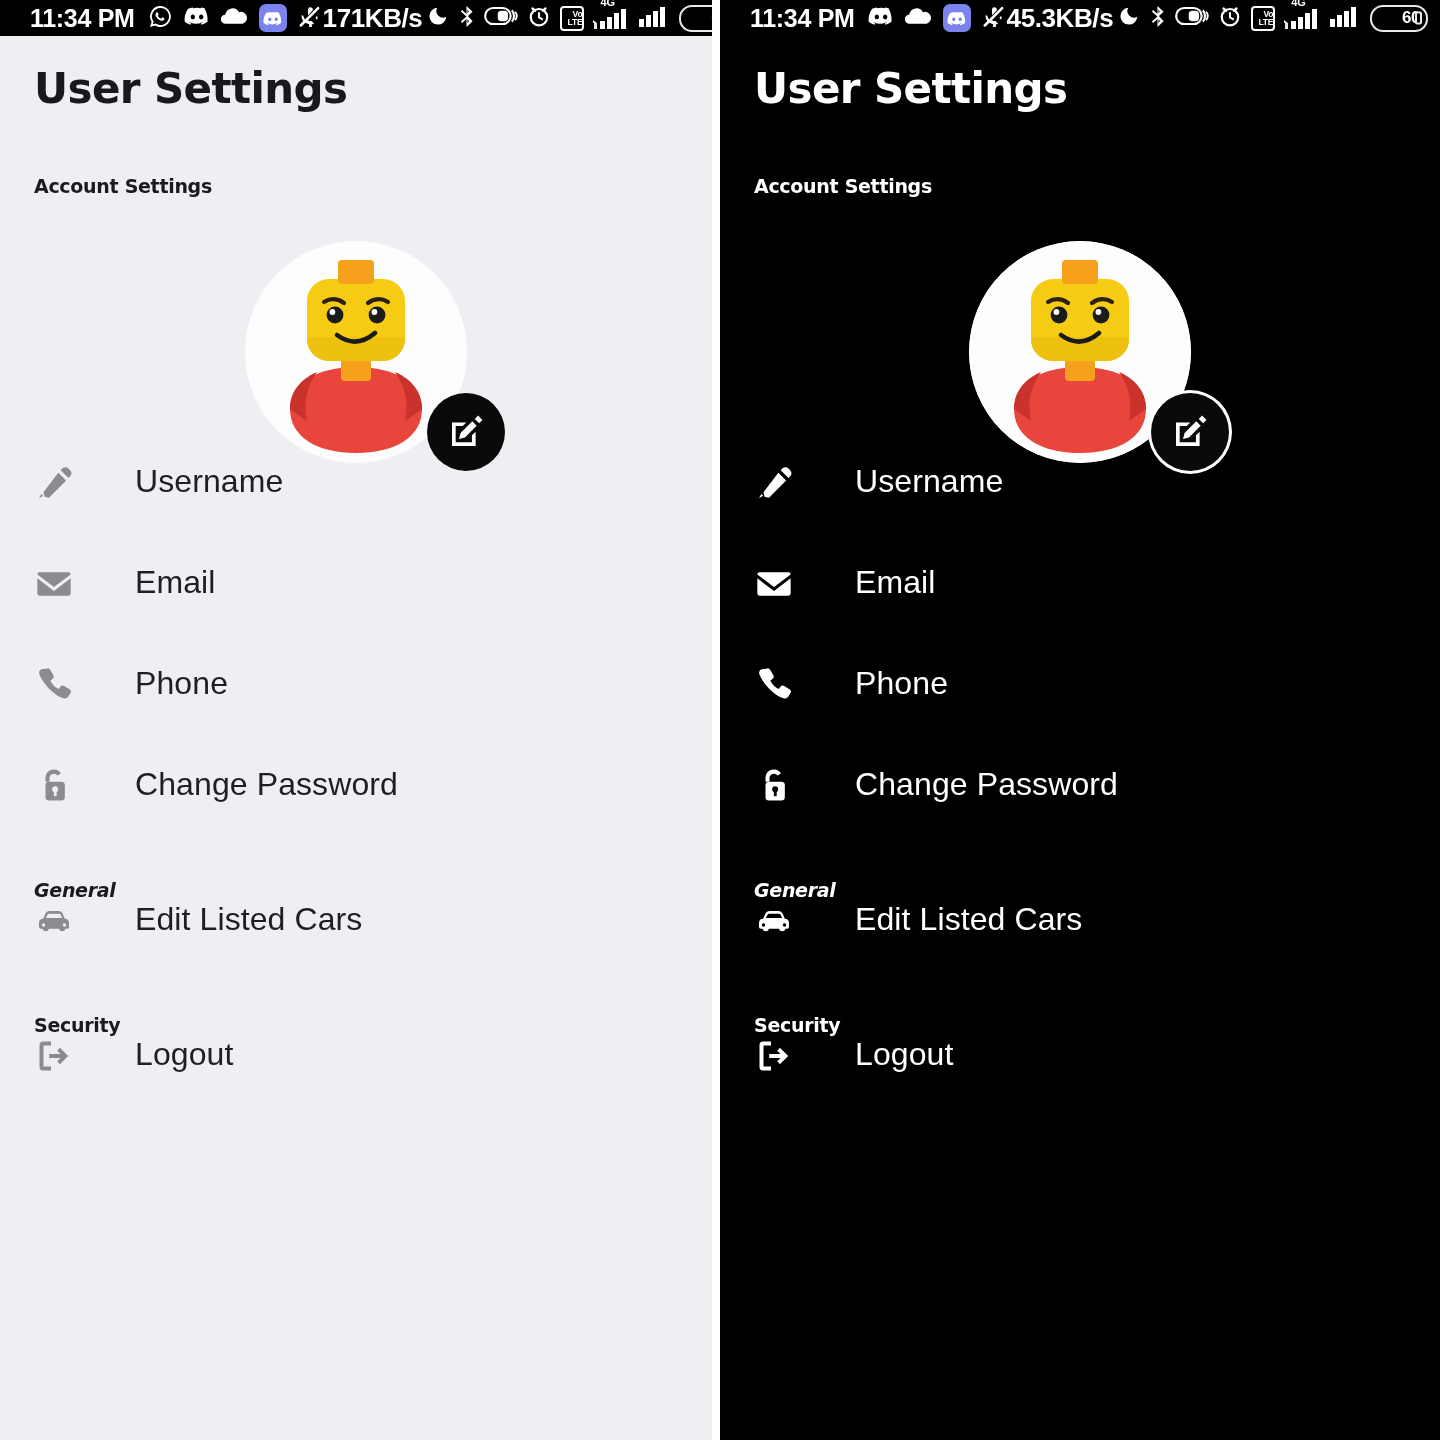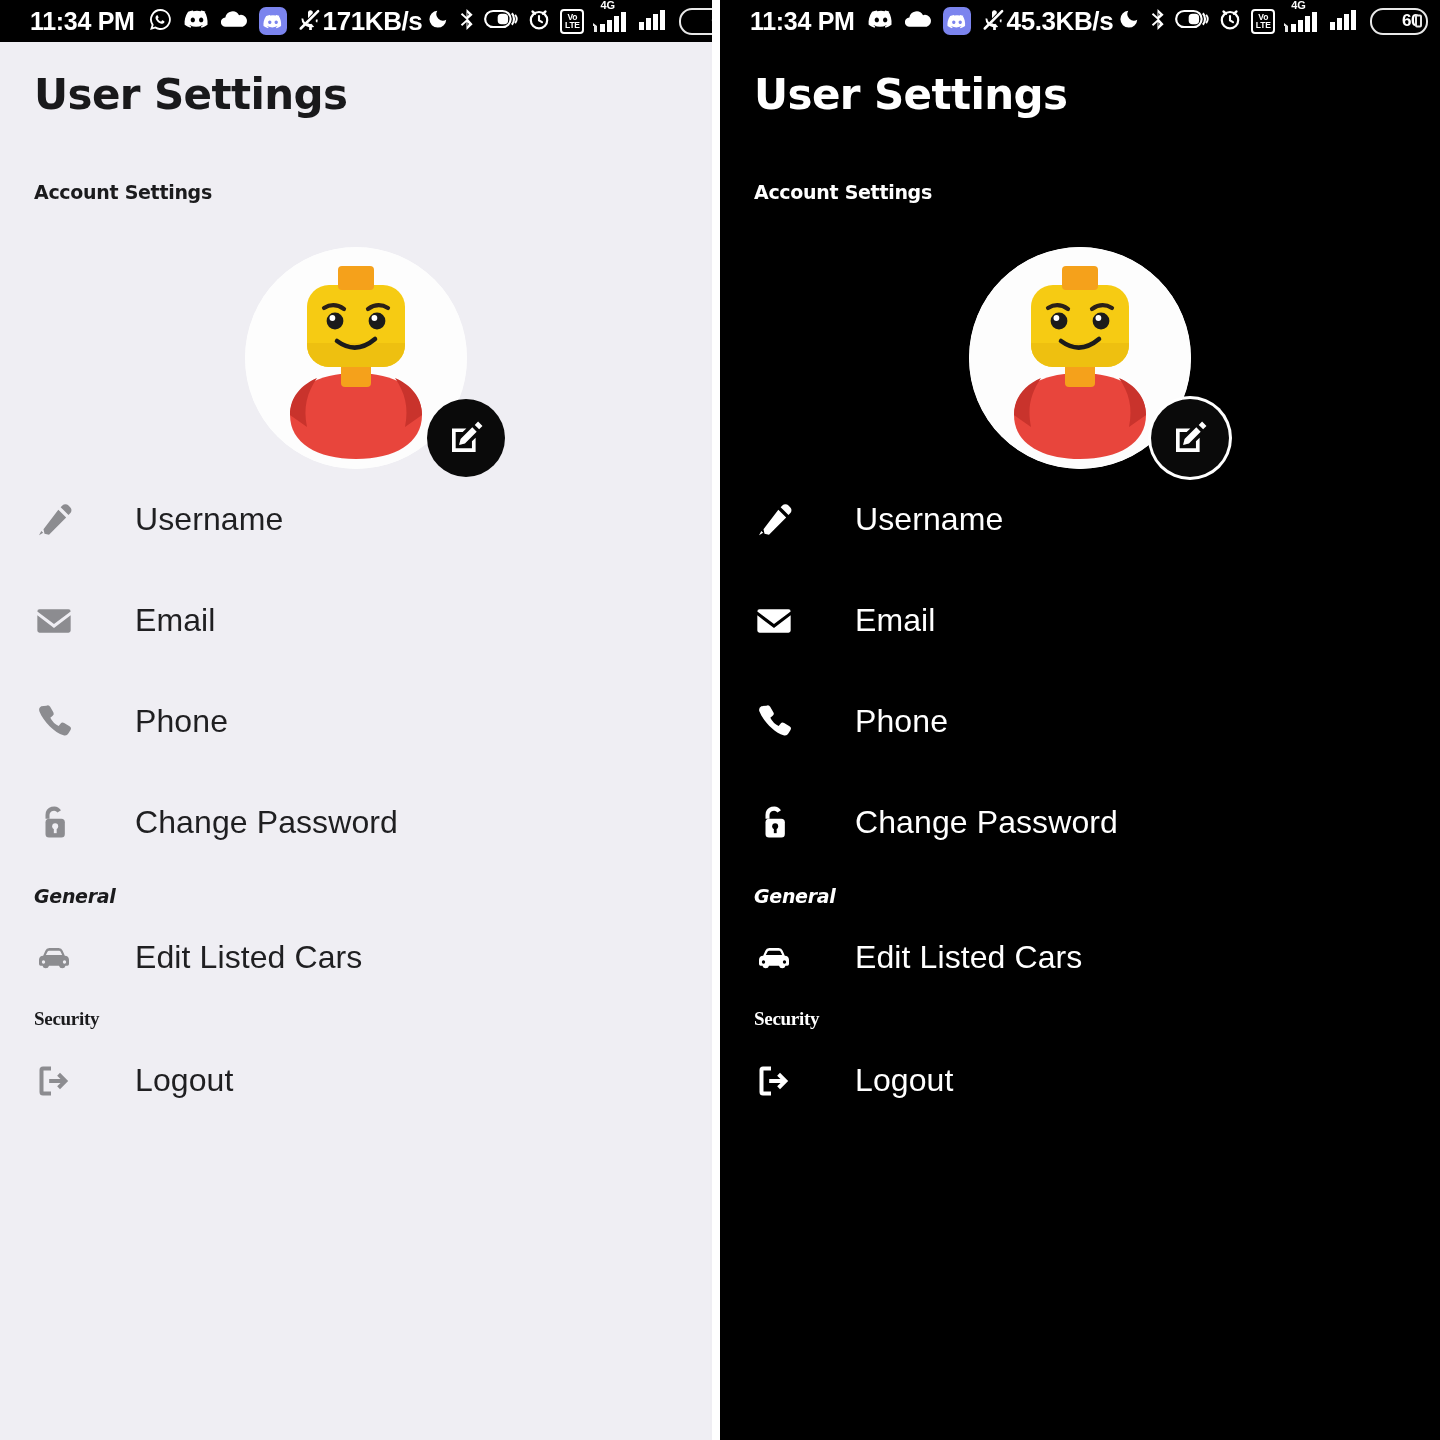--- a/index.html
+++ b/index.html
@@ -31,21 +31,21 @@
   }
 
   .panel.dark {
     width: 720px;
     margin-left: 8px;
     background: #000000;
   }
 
   
   .statusbar {
-    height: 42px;
+    height: 36px;
     background: #000000;
     display: flex;
     align-items: center;
     padding: 0 14px 0 30px;
     color: #ffffff;
     position: relative;
   }
 
   .sb-time {
     font-family: "Liberation Sans", sans-serif;
@@ -86,21 +86,21 @@
     border-radius: 7px;
     width: 28px; height: 28px;
     display: flex; align-items: center; justify-content: center;
   }
 
   .volte-box {
     width: 24px; height: 25px;
     border: 2.4px solid #ffffff;
     border-radius: 4px;
     display: flex; flex-direction: column;
-    align-items: center; justify-content: center;
+    align-items: flex-end; justify-content: center;
     line-height: 1;
   }
   .volte-box span {
     font-family: "Liberation Sans", sans-serif;
     font-size: 8.5px;
     font-weight: bold;
     letter-spacing: -0.2px;
   }
 
   .battery {
@@ -158,21 +158,21 @@
     font-family: "DejaVu Sans", sans-serif;
     font-size: 19px;
     font-weight: bold;
     letter-spacing: -0.3px;
   }
   .light .section-head { color: #1b1b1d; }
   .dark  .section-head { color: #ffffff; }
 
   .sh-account { margin-top: 62px; }
   .sh-general { margin-top: 12px; font-style: italic; }
-  .sh-security { margin-top: 0; font-family: Liberation Serif, serif; }
+  .sh-security { margin-top: 12px; }
 
   
   .avatar-wrap {
     margin-top: 44px;
     display: flex;
     justify-content: center;
     position: relative;
   }
   .avatar-box {
     position: relative;
@@ -197,21 +197,21 @@
     background: #0a0a0a;
     display: flex; align-items: center; justify-content: center;
   }
   .dark .edit-badge { box-shadow: 0 0 0 3px #ffffff; }
 
   
   .rows { margin-top: 0; }
 
   .row {
     display: flex;
-    align-items: center;
+    align-items: flex-start;
     height: 101px;
     cursor: pointer;
   }
   .row-icon {
     width: 66px;
     display: flex;
     align-items: center;
     justify-content: flex-start;
     flex: none;
   }

